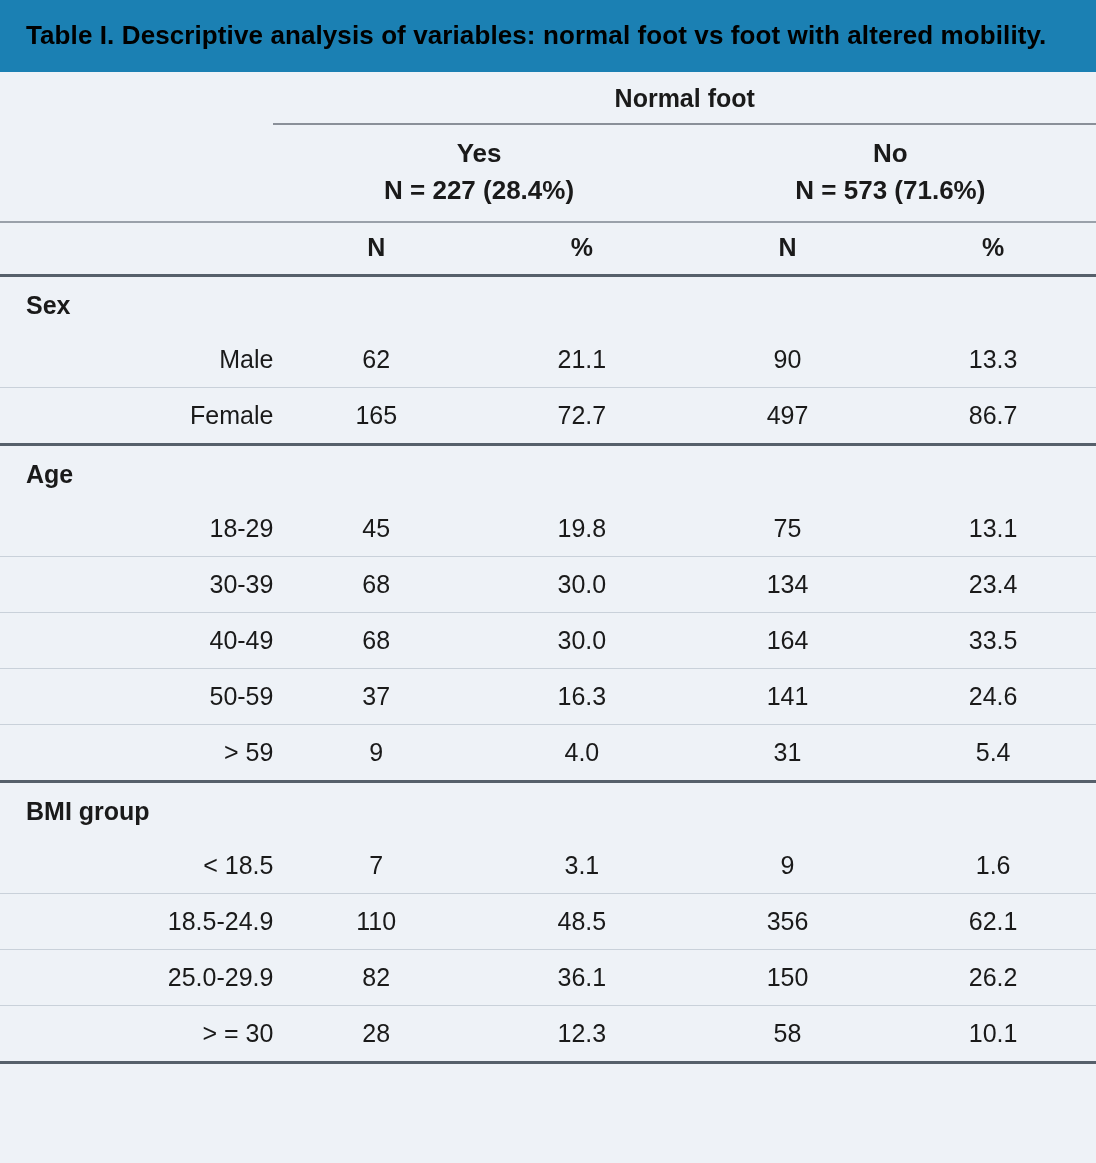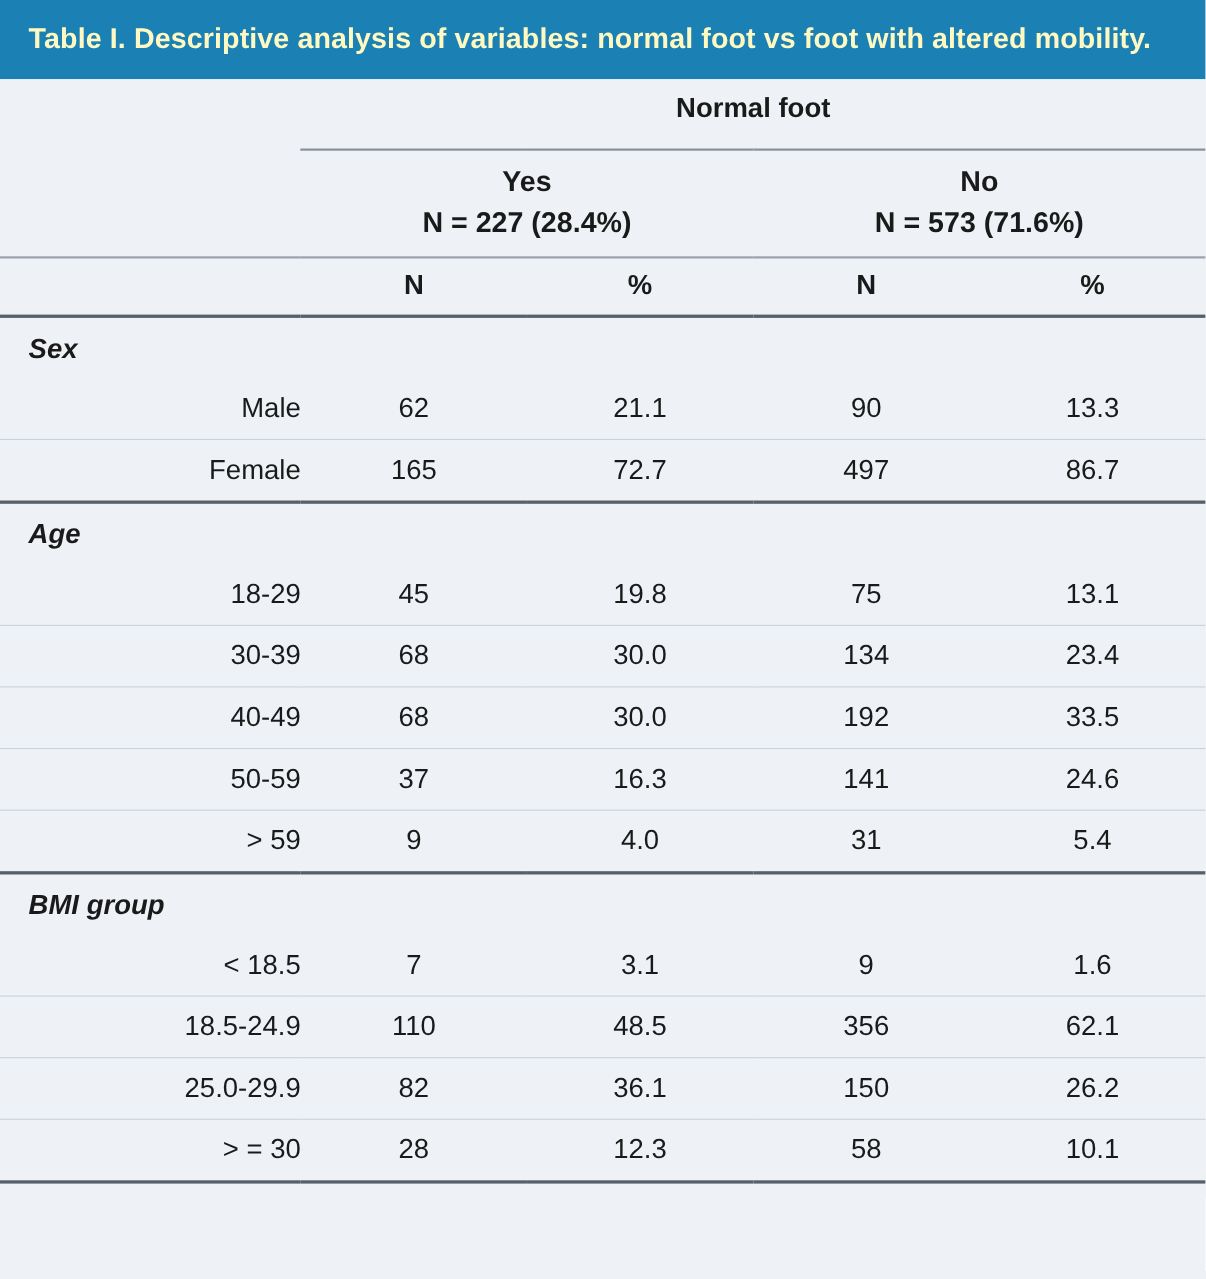--- a/index.html
+++ b/index.html
@@ -17,21 +17,21 @@
     background: #eef2f7;
     box-sizing: border-box;
   }
   .table-wrap {
     width: 1096px;
     box-sizing: border-box;
     background: #eef2f7;
   }
   .caption {
     background: #1b80b3;
-    color: #fef9c3;
+    color: #000000;
     font-size: 26px;
     font-weight: bold;
     line-height: 1.32;
     padding: 18px 26px 20px 26px;
     box-sizing: border-box;
     letter-spacing: 0.1px;
   }
   table {
     width: 100%;
     border-collapse: collapse;
@@ -47,21 +47,21 @@
   td, th {
     padding: 0;
     font-size: 25px;
     color: #1a1a1a;
     vertical-align: middle;
   }
   .grp-head {
     text-align: center;
     font-weight: bold;
     font-size: 25px;
-    padding: 12px 0 22px 0;
+    padding: 12px 0 10px 0;
   }
   .rule-under-group {
     border-bottom: 2px solid #8a9099;
   }
   .sub-head {
     text-align: center;
     font-weight: bold;
     font-size: 26px;
     line-height: 1.42;
     padding: 10px 0 12px 0;
@@ -79,21 +79,20 @@
   }
   .thin-rule td {
     border-bottom: 2px solid #9aa1aa;
     height: 0;
     padding: 0;
   }
   .section-row td {
     font-weight: bold;
     font-size: 25px;
     padding: 14px 0 12px 26px;
-    font-style: italic;
   }
   .data-row td {
     padding: 13px 0 13px 0;
     text-align: center;
   }
   .data-row td.lbl {
     text-align: right;
     padding-left: 42px;
     font-size: 25px;
   }
@@ -208,21 +207,21 @@
           <td>134</td>
           <td>23.4</td>
         </tr>
         <tr class="row-sep">
             <td colspan="5"></td>
           </tr>
         <tr class="data-row">
           <td class="lbl">40-49</td>
           <td>68</td>
           <td>30.0</td>
-          <td>192</td>
+          <td>164</td>
           <td>33.5</td>
         </tr>
         <tr class="row-sep">
             <td colspan="5"></td>
           </tr>
         <tr class="data-row">
           <td class="lbl">50-59</td>
           <td>37</td>
           <td>16.3</td>
           <td>141</td>

